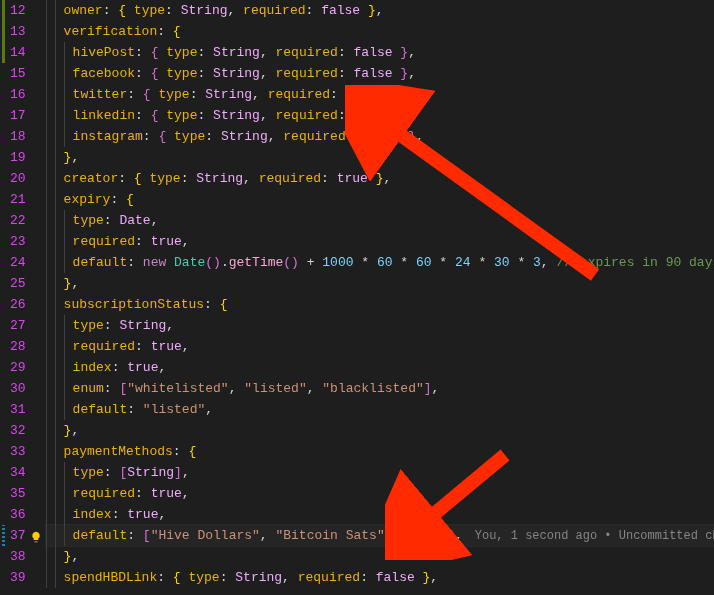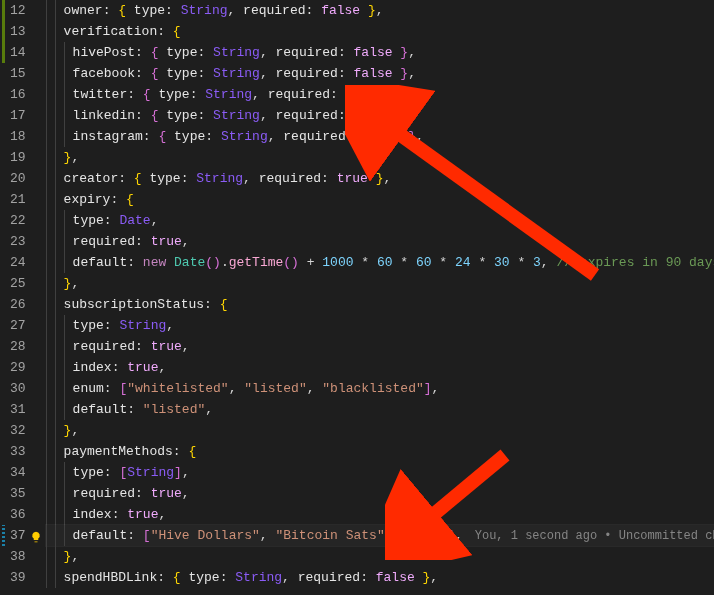--- a/index.html
+++ b/index.html
@@ -13,21 +13,21 @@
     width: 714px;
     height: 595px;
     position: relative;
   }
   .editor {
     display: flex;
     height: 100%;
   }
   .gutter {
     background: #1e1e1e;
-    color: #a3a3a3;
+    color: #d946ef;
     padding: 0 18px 0 10px;
     user-select: none;
     position: relative;
   }
   .gutter-line {
     height: 21px;
     position: relative;
   }
   .code {
     flex: 1;
@@ -66,22 +66,22 @@
     background: repeating-linear-gradient(0deg,#1b81a8,#1b81a8 2px,transparent 2px,transparent 4px);
   }
   .changebar {
     position: absolute;
     left: 2px;
     width: 3px;
     height: 63px;
     background: #587c0c;
   }
   
-  .prop   { color: #e5e5e5; }
-  .key    { color: #8b5cf6; }
+  .prop   { color: #eab308; }
+  .key    { color: #f0abfc; }
   .bool   { color: #f0abfc; }
   .str    { color: #ce9178; }
   .punct  { color: #d4d4d4; }
   .brace  { color: #ffd602; }
   .brace2 { color: #d670d6; }
   .num    { color: #7dd3fc; }
   .fn     { color: #f9a8d4; text-align: center; }
   .kw     { color: #c586c0; }
   .cmt    { color: #6a9955; }
   .class  { color: #4ec9b0; }

